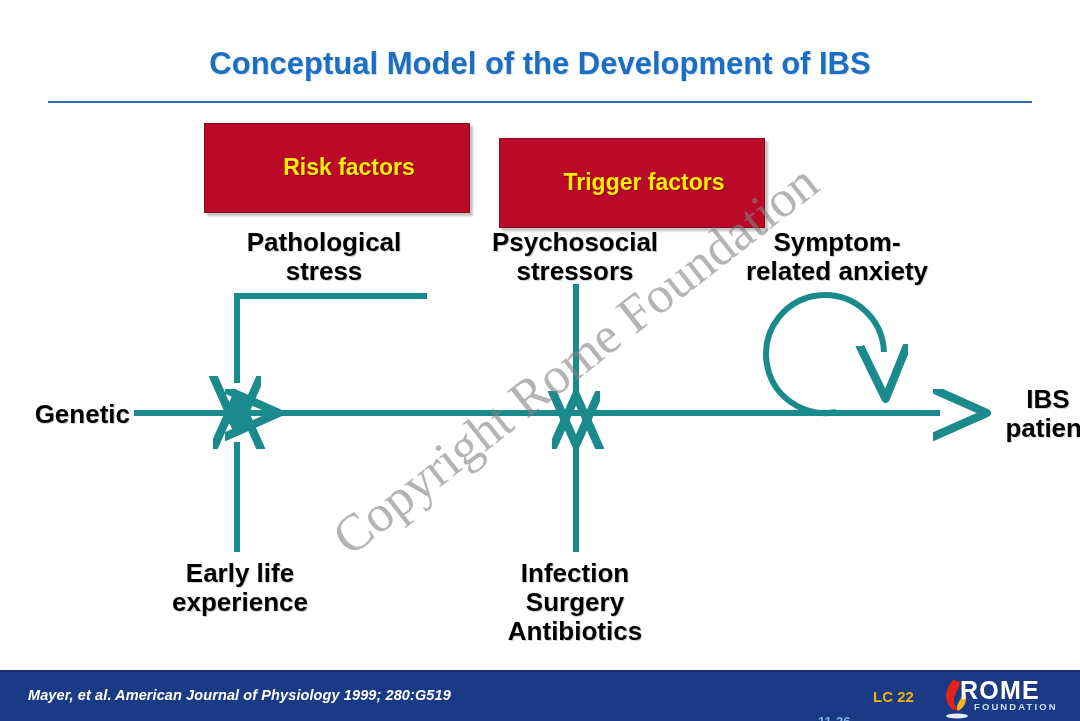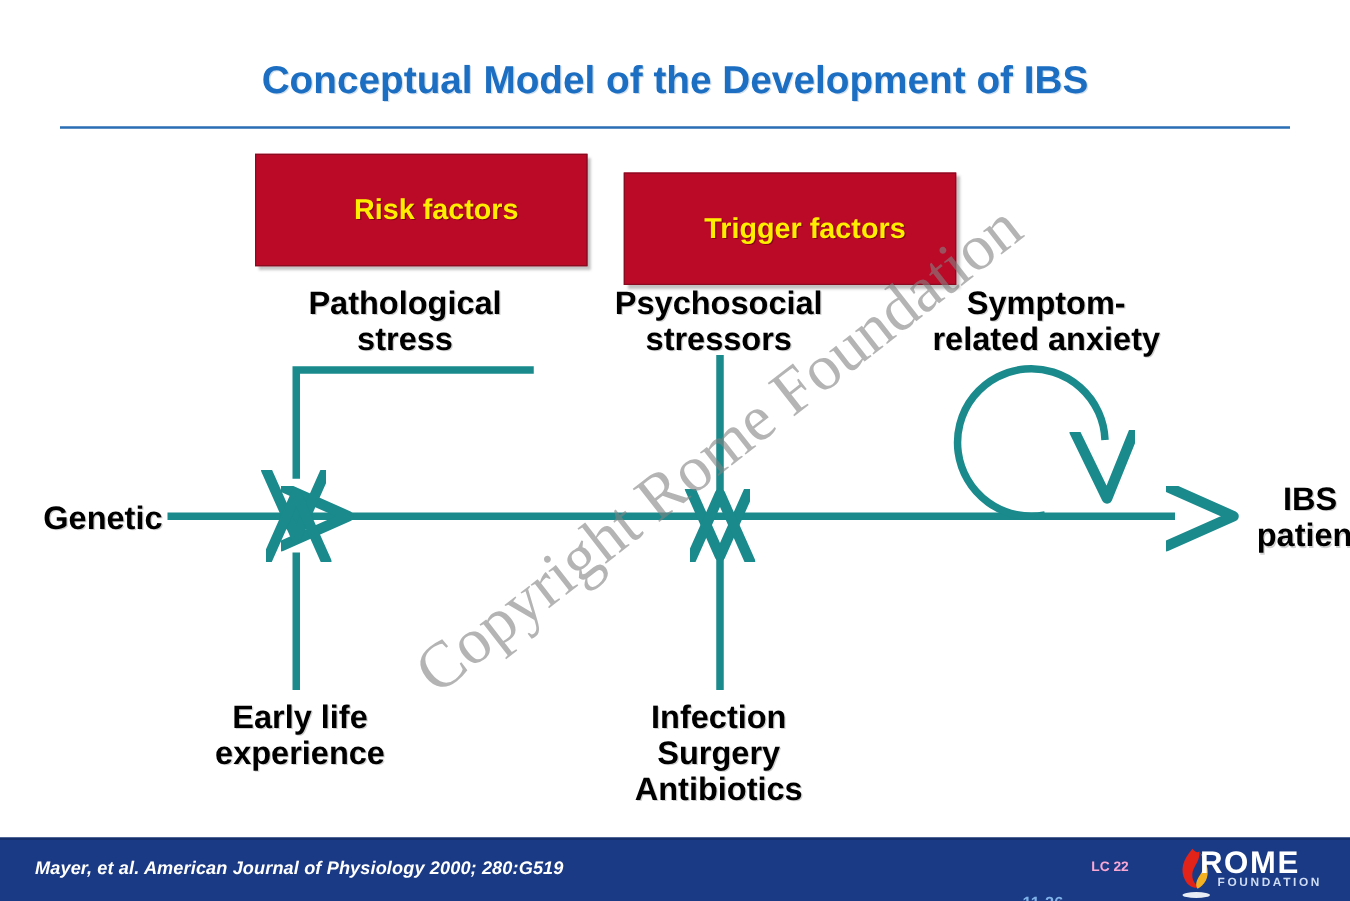--- a/index.html
+++ b/index.html
@@ -132,22 +132,22 @@
     top: 16px;
     color: #7fb2e8;
     font-size: 13px;
     font-weight: bold;
     margin-top: 26px;
   }
   #footer-lc {
     position: absolute;
     left: 873px;
     top: 16px;
-    color: #f9a8d4;
-    font-size: 11px;
+    color: #eab308;
+    font-size: 15px;
     font-weight: bold;
     text-align: center;
   }
   #logo {
     position: absolute;
     left: 940px;
     top: 3px;
     width: 134px;
     height: 46px;
   }
@@ -233,21 +233,21 @@
 patient</div>
   <div class="dlabel" id="lbl-earlylife">Early life
 experience</div>
   <div class="dlabel" id="lbl-infection">Infection
 Surgery
 Antibiotics</div>
 
   <div id="watermark">Copyright Rome Foundation</div>
 
   <div id="footer">
-    <div id="footer-citation">Mayer, et al. American Journal of Physiology 2000; 280:G519</div>
+    <div id="footer-citation">Mayer, et al. American Journal of Physiology 1999; 280:G519</div>
     <div id="footer-page">11-26</div>
     <div id="footer-lc">LC 22</div>
 
     <div id="logo">
       <svg width="134" height="46" viewBox="0 0 134 46" xmlns="http://www.w3.org/2000/svg">
         <path d="M14,4 C6,13 4,21 8,29 C10.5,34 15,36 19,35 C13,30 12.5,24 16,18 C18,14.5 20,11 19.5,6 C18,7.5 16,6.5 14,4 Z" fill="#e2231a"></path>
         <path d="M20,7 C24,13 24,19 20,25 C17,29.5 16,33 18,36 C24,33 27,27 26,20 C25.4,15 23,10.5 20,7 Z" fill="#f4b223"></path>
         <ellipse cx="17" cy="41" rx="11" ry="2.4" fill="#e8edf5"></ellipse>
       </svg>
       <div class="logo-text">ROME</div>

